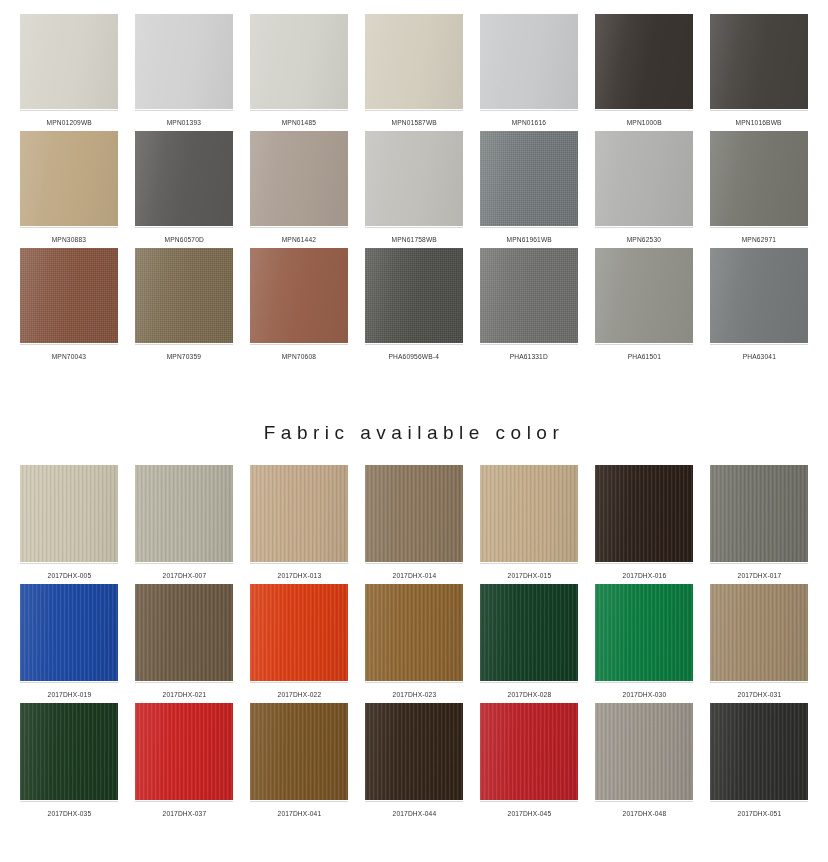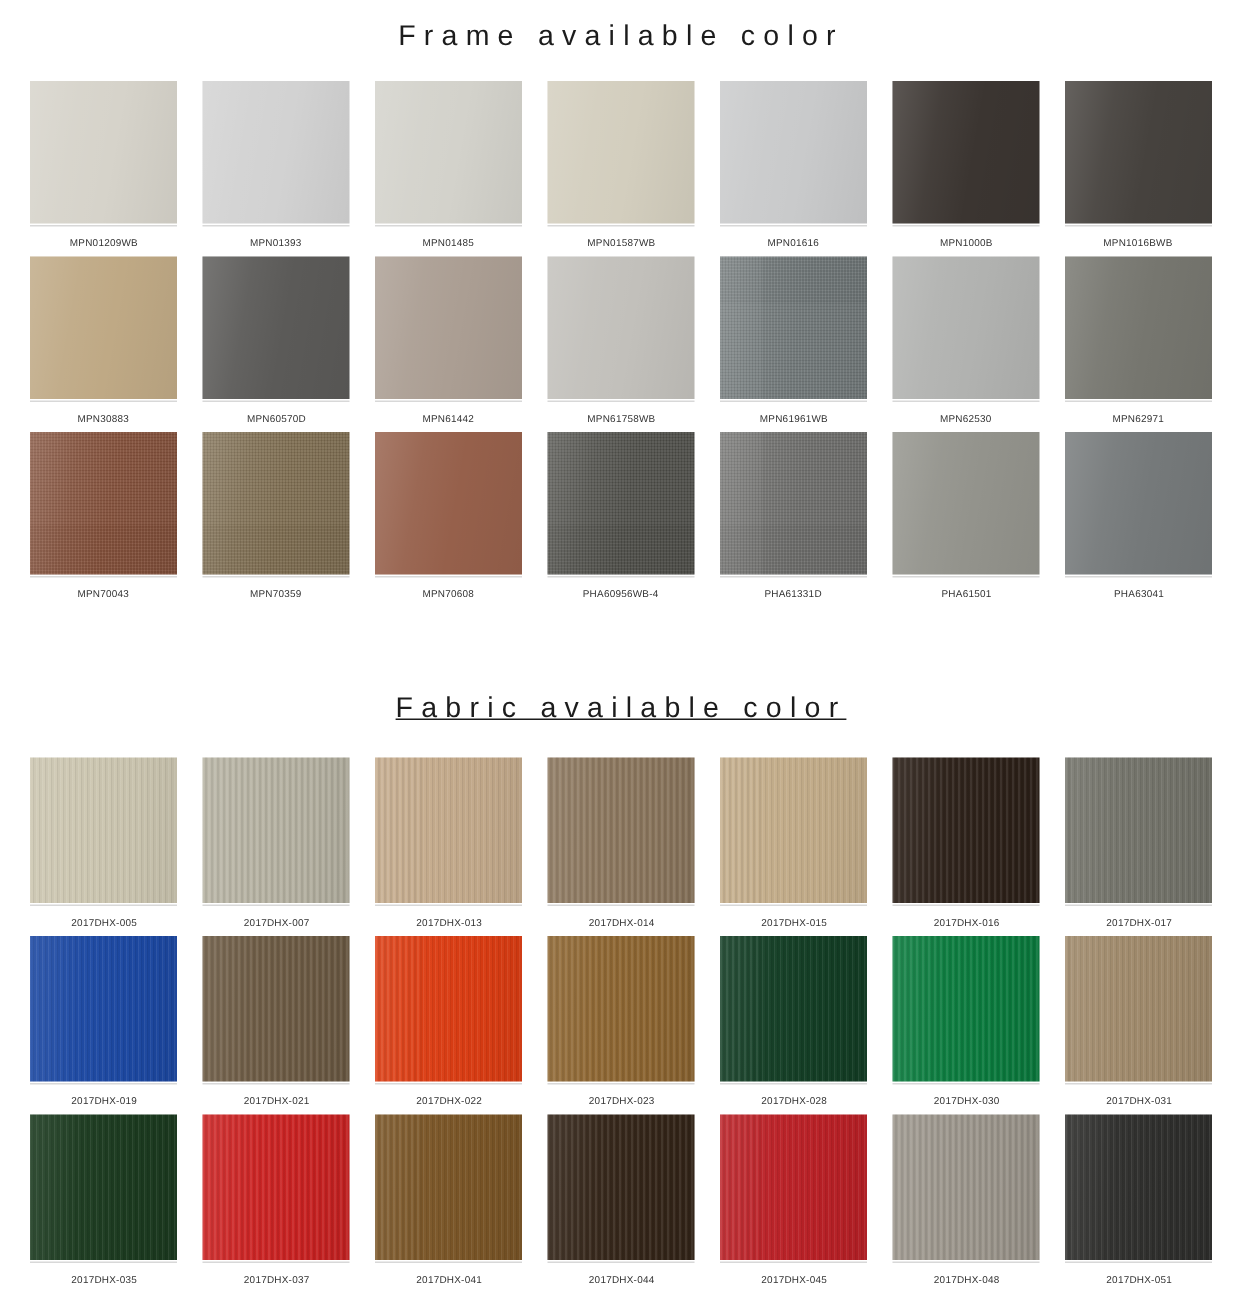--- a/index.html
+++ b/index.html
@@ -35,21 +35,20 @@
   .frame-title {
     padding-top: 10px;
     padding-bottom: 0;
     margin: 0;
     line-height: 30px;
   }
   .fabric-title {
     margin: 0;
     line-height: 30px;
     padding-top: 9px;
-    text-decoration: underline;
   }
 
   
   .swatch-grid {
     display: grid;
     grid-template-columns: repeat(7, 98px);
     justify-content: center;
     column-gap: 17px;
   }
   .frame-grid { row-gap: 0px; margin-top: 14px; }
@@ -150,21 +149,20 @@
   }
 
   .section-gap { height: 44px; }
 </style>
 </head>
 <body>
 
 <div class="page">
 
   <div>
-    <div class="section-title frame-title">Frame available color</div>
     <div class="swatch-grid frame-grid" id="frame-grid">
         <div class="swatch-cell">
           <div class="chip frame-chip" style="background-color: rgb(214, 211, 202);"></div>
           <div class="code-wrap">
             <span class="code">MPN01209WB</span>
           </div>
         </div>
         <div class="swatch-cell">
           <div class="chip frame-chip" style="background-color: rgb(210, 210, 210);"></div>
           <div class="code-wrap">

